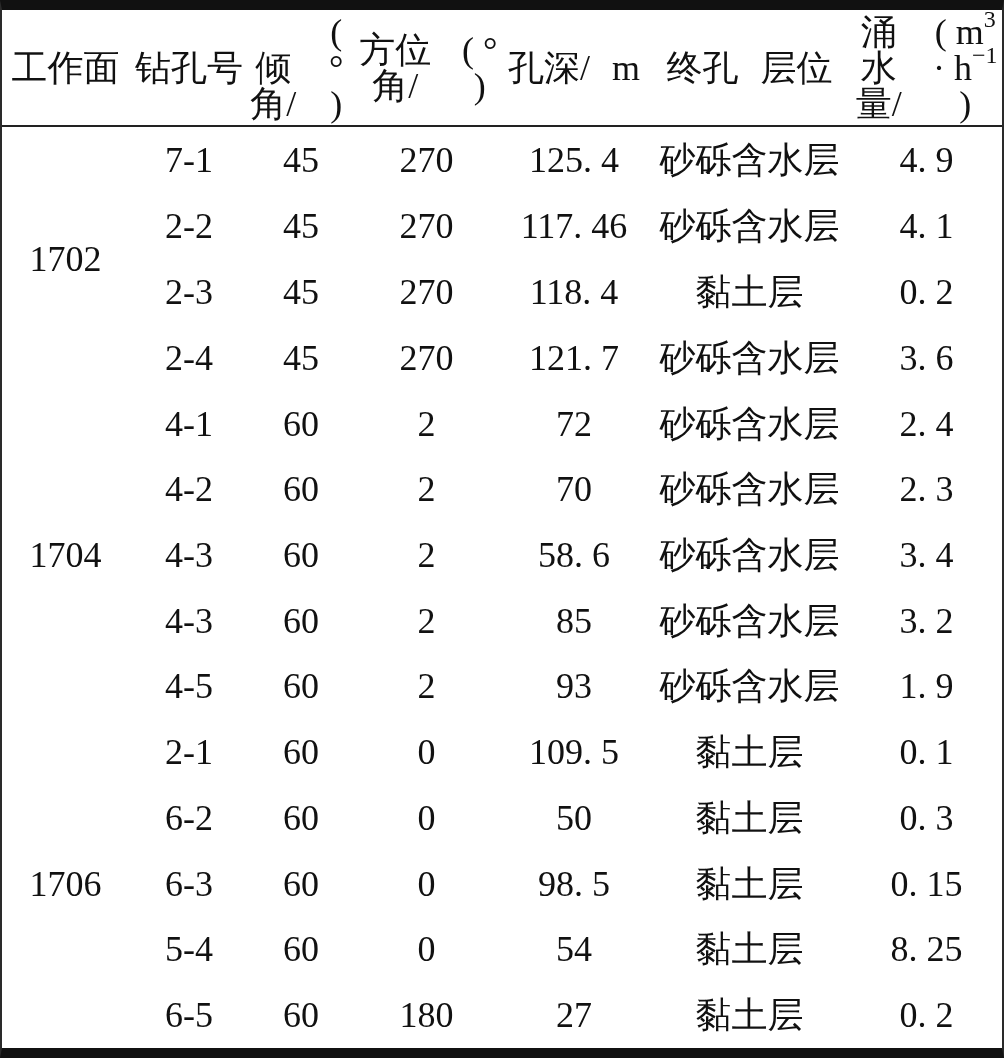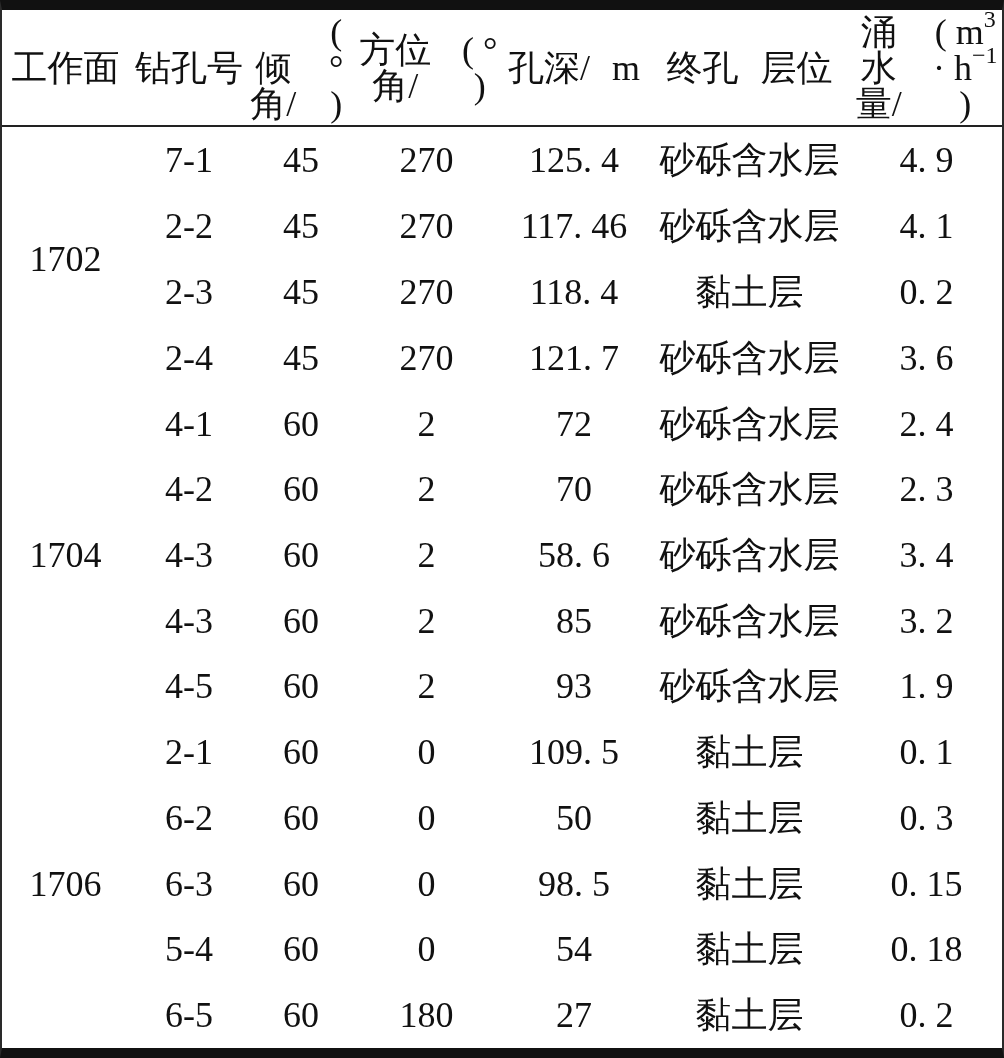--- a/index.html
+++ b/index.html
@@ -226,21 +226,21 @@
           <td>98. 5</td>
           <td>黏土层</td>
           <td>0. 15</td>
         </tr>
         <tr>
           <td>5-4</td>
           <td>60</td>
           <td>0</td>
           <td>54</td>
           <td>黏土层</td>
-          <td>0. 18</td>
+          <td>8. 25</td>
         </tr>
         <tr>
           <td>6-5</td>
           <td>60</td>
           <td>180</td>
           <td>27</td>
           <td>黏土层</td>
           <td>0. 2</td>
         </tr>
       </tbody>

